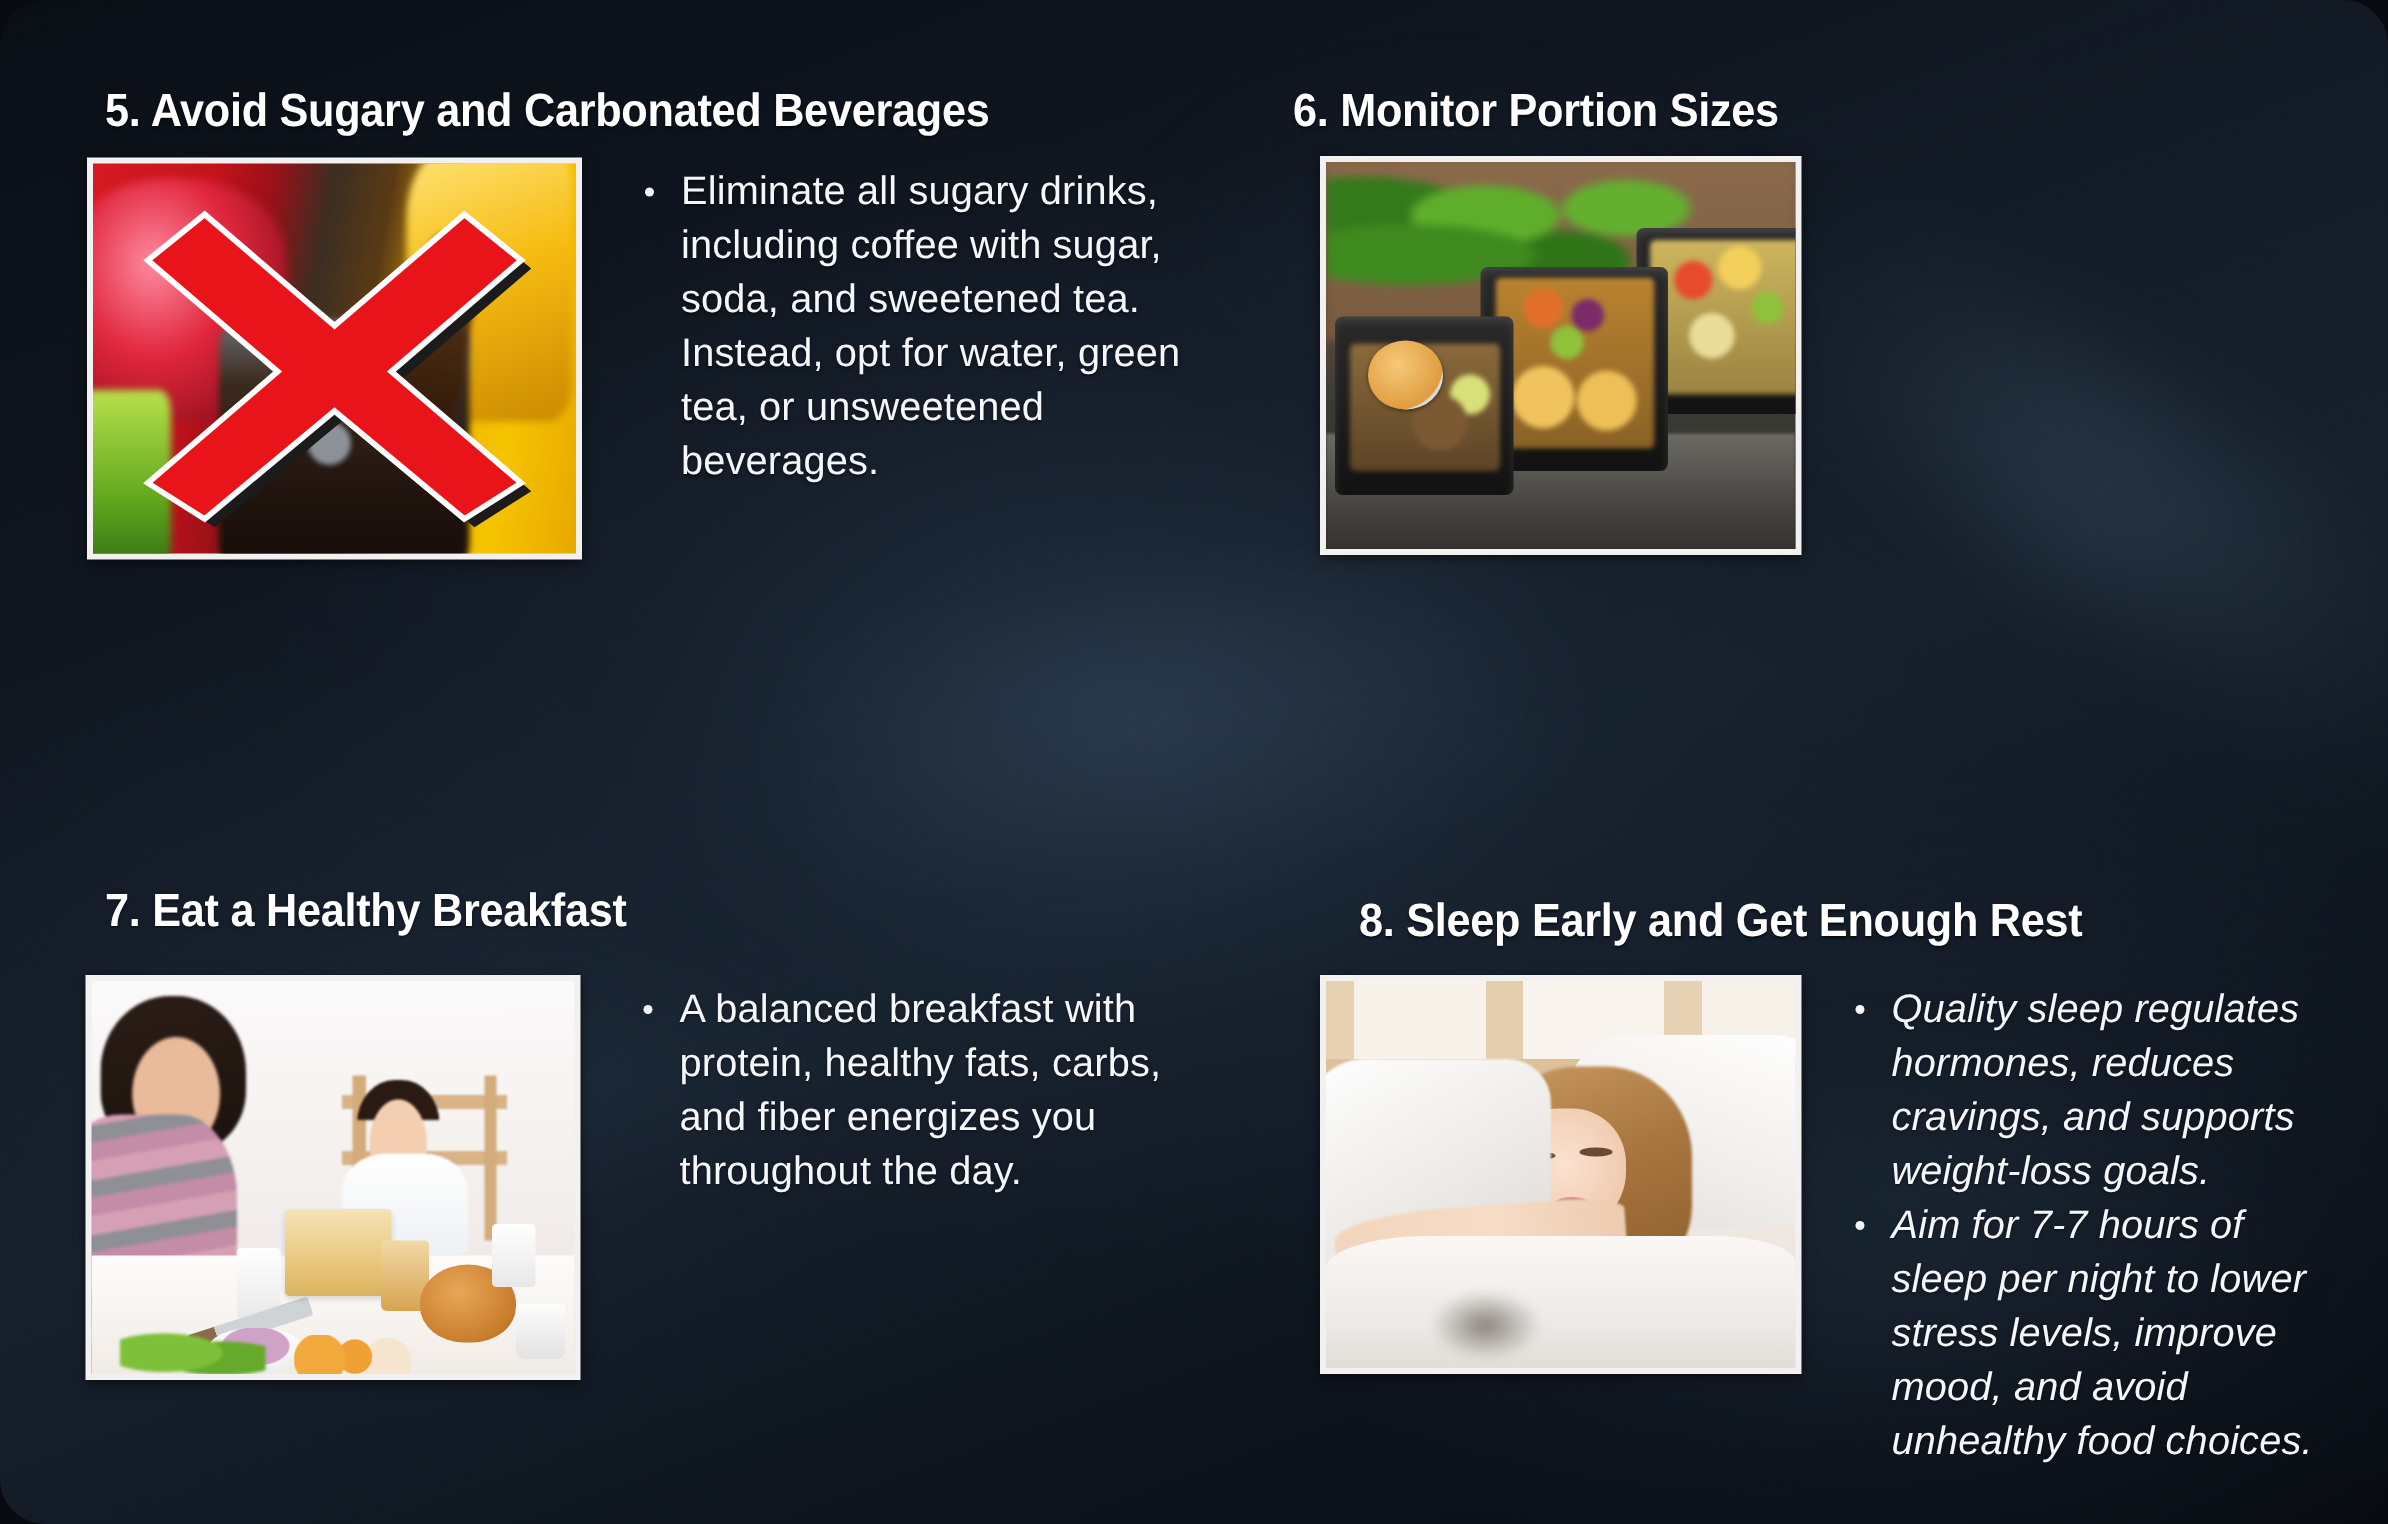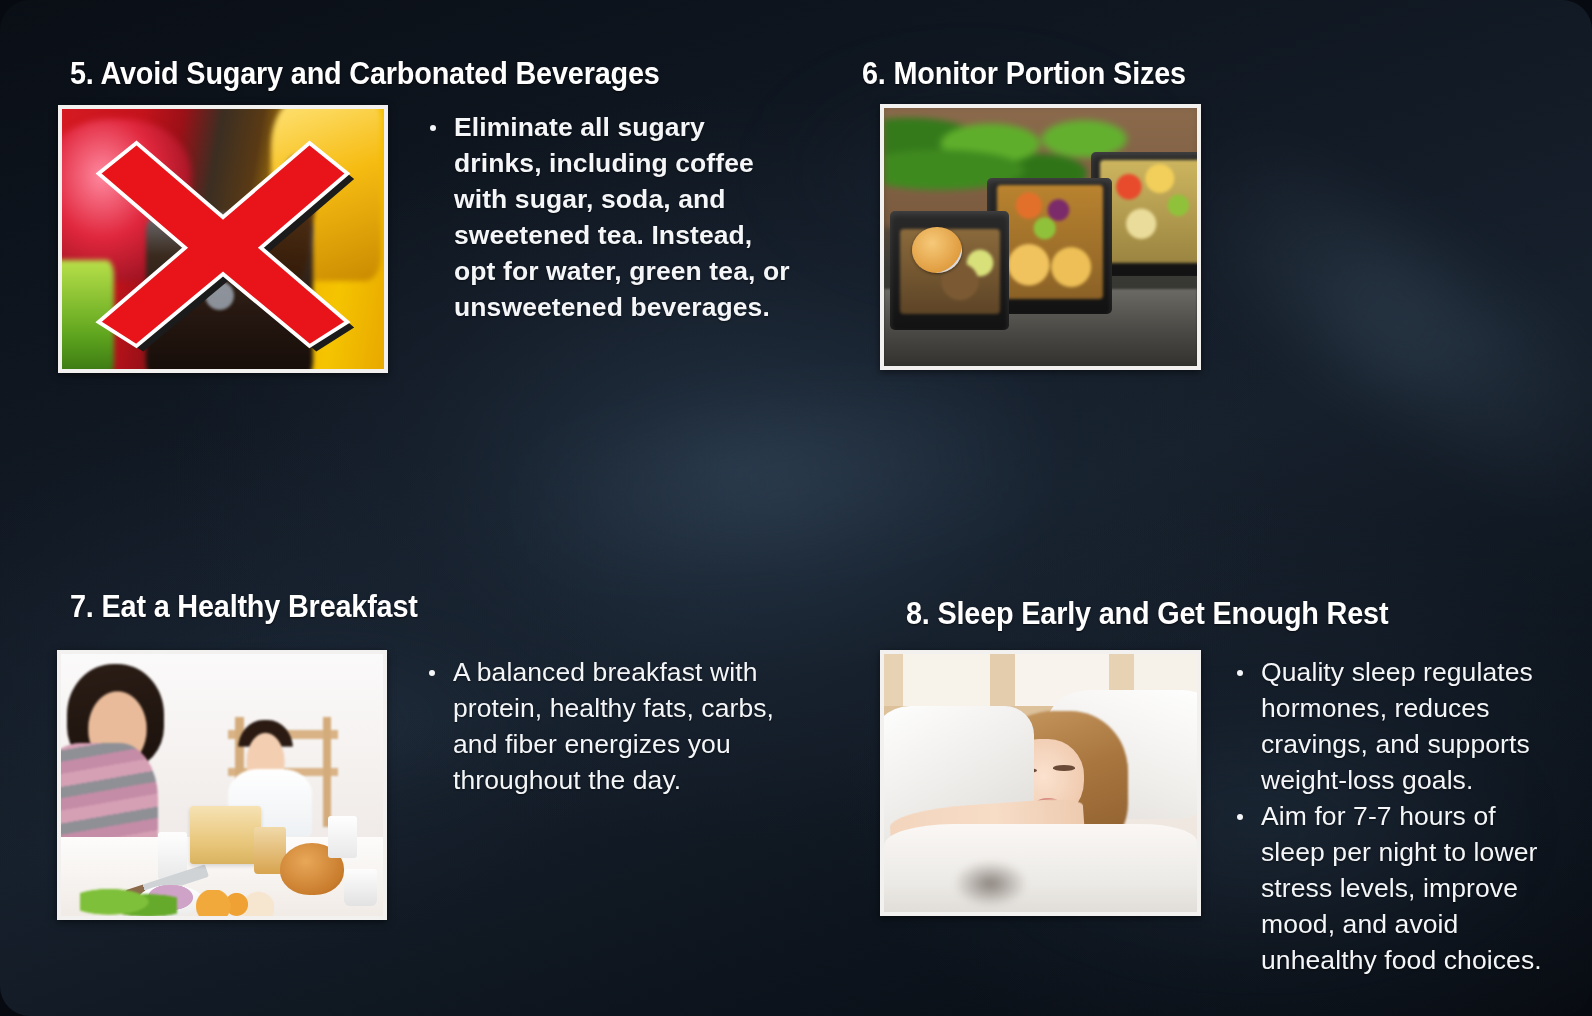--- a/index.html
+++ b/index.html
@@ -387,21 +387,21 @@
         <div class="pour"></div>
         <div class="ice"></div>
         <svg class="redx" viewBox="0 0 100 100" preserveAspectRatio="none">
           <g transform="translate(50,50) scale(0.84) translate(-50,-50)">
             <path d="M18 6 L50 40 L82 6 L96 20 L64 54 L96 88 L82 99 L50 66 L18 99 L4 88 L36 54 L4 20 Z" fill="#1b1b1b" transform="translate(2.5,2.5)"></path>
             <path d="M18 6 L50 40 L82 6 L96 20 L64 54 L96 88 L82 99 L50 66 L18 99 L4 88 L36 54 L4 20 Z" fill="#e8141a" stroke="#ffffff" stroke-width="1.6"></path>
           </g>
         </svg>
       </div>
     </div>
-    <ul class="bullets" style="width:378px; margin-left:36px; margin-top:4px;font-weight:bold;">
+    <ul class="bullets" style="width:378px; margin-left:36px; margin-top:4px;">
       <li>Eliminate all sugary drinks, including coffee with sugar, soda, and sweetened tea. Instead, opt for water, green tea, or unsweetened beverages.</li>
     </ul>
   </div>
 
   <div class="block" style="left:862px; top:56px;">
     <div class="heading">6. Monitor Portion Sizes</div>
   </div>
   <div class="row" style="left:880px; top:104px; width:700px;">
     <div class="photo-frame" style="width:313px; height:258px;">
       <div class="photo art-bento">
@@ -460,19 +460,19 @@
         <div class="face"></div>
         <div class="eye1"></div>
         <div class="eye2"></div>
         <div class="lips"></div>
         <div class="pillow-l"></div>
         <div class="arm"></div>
         <div class="duvet"></div>
         <div class="shadow"></div>
       </div>
     </div>
-    <ul class="bullets" style="width:332px; margin-left:30px; margin-top:4px;">
+    <ul class="bullets" style="width:332px; margin-left:30px; margin-top:4px;font-style:italic;">
       <li>Quality sleep regulates hormones, reduces cravings, and supports weight-loss goals.</li>
       <li>Aim for 7-7 hours of sleep per night to lower stress levels, improve mood, and avoid unhealthy food choices.</li>
     </ul>
   </div>
 
 </div>
 
 </body></html>

